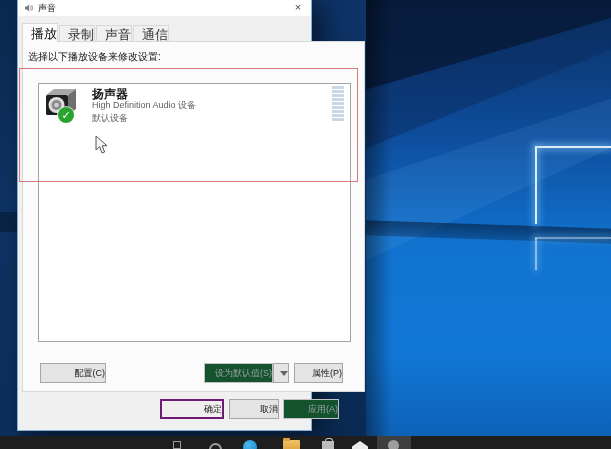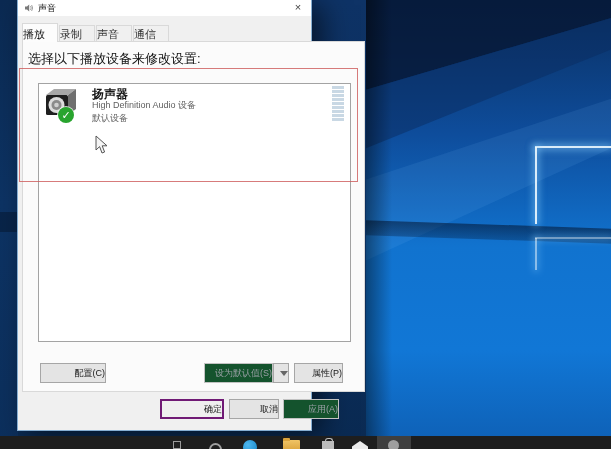--- a/index.html
+++ b/index.html
@@ -36,27 +36,27 @@
   .dialog { position:absolute; left:17px; top:0; width:295px; height:431px; z-index:10;
     background:#f0f0f0; border:1px solid #86aed2; border-top:none;
     box-shadow:10px 5px 26px rgba(0,0,0,0.55); font-size:9px; color:#1a1a1a; }
   .titlebar { position:absolute; left:0; top:0; width:100%; height:16px; background:#fff; }
   .title-icon { position:absolute; left:6px; top:3px; width:10px; height:10px; }
   .title-text { position:absolute; left:20px; top:0; line-height:16px; font-size:9px; color:#222; }
   .close-btn { position:absolute; right:2px; top:0; width:22px; height:15px; text-align:center;
     line-height:14px; font-size:11px; color:#444; cursor:default; }
 
   .tabstrip { position:absolute; left:4px; top:23px; height:19px; display:flex; align-items:flex-end; }
-  .tab { width:36px; height:17px; line-height:17px; text-align:left; font-size:11px;
+  .tab { width:36px; height:17px; line-height:17px; text-align:right; font-size:13px;
     background:#f0f0f0; border:1px solid #d9d9d9; border-bottom:none; margin-right:1px; color:#333; }
   .tab.active { height:19px; line-height:20px; background:#fcfcfc; position:relative; z-index:3; color:#111; }
 
   .tabpage { position:absolute; left:4px; top:41px; width:343px; height:351px;
     background:#fbfbfb; border:1px solid #d9d9d9; }
-  .instruction { position:absolute; left:5px; top:8px; font-size:13px; color:#111; }
+  .instruction { position:absolute; left:5px; top:8px; font-size:10px; color:#111; }
 
   .listbox { position:absolute; left:15px; top:41px; width:313px; height:259px;
     background:#fff; border:1px solid #a3a3a3; }
   .device-item { position:absolute; left:0; top:0; width:100%; height:40px; }
   .dev-icon { position:absolute; left:5px; top:3px; }
   .badge { position:absolute; left:19px; top:23px; width:16px; height:16px; border-radius:50%;
     background:#28a42e; color:#fff; font-size:11px; line-height:16px; text-align:center;
     box-shadow:0 0 0 1px rgba(255,255,255,0.8); }
   .dev-name   { position:absolute; left:53px; top:2px;  font-size:12px; font-weight:bold; color:#151515; }
   .dev-desc   { position:absolute; left:53px; top:15px; font-size:9px; color:#5f5f5f; }

